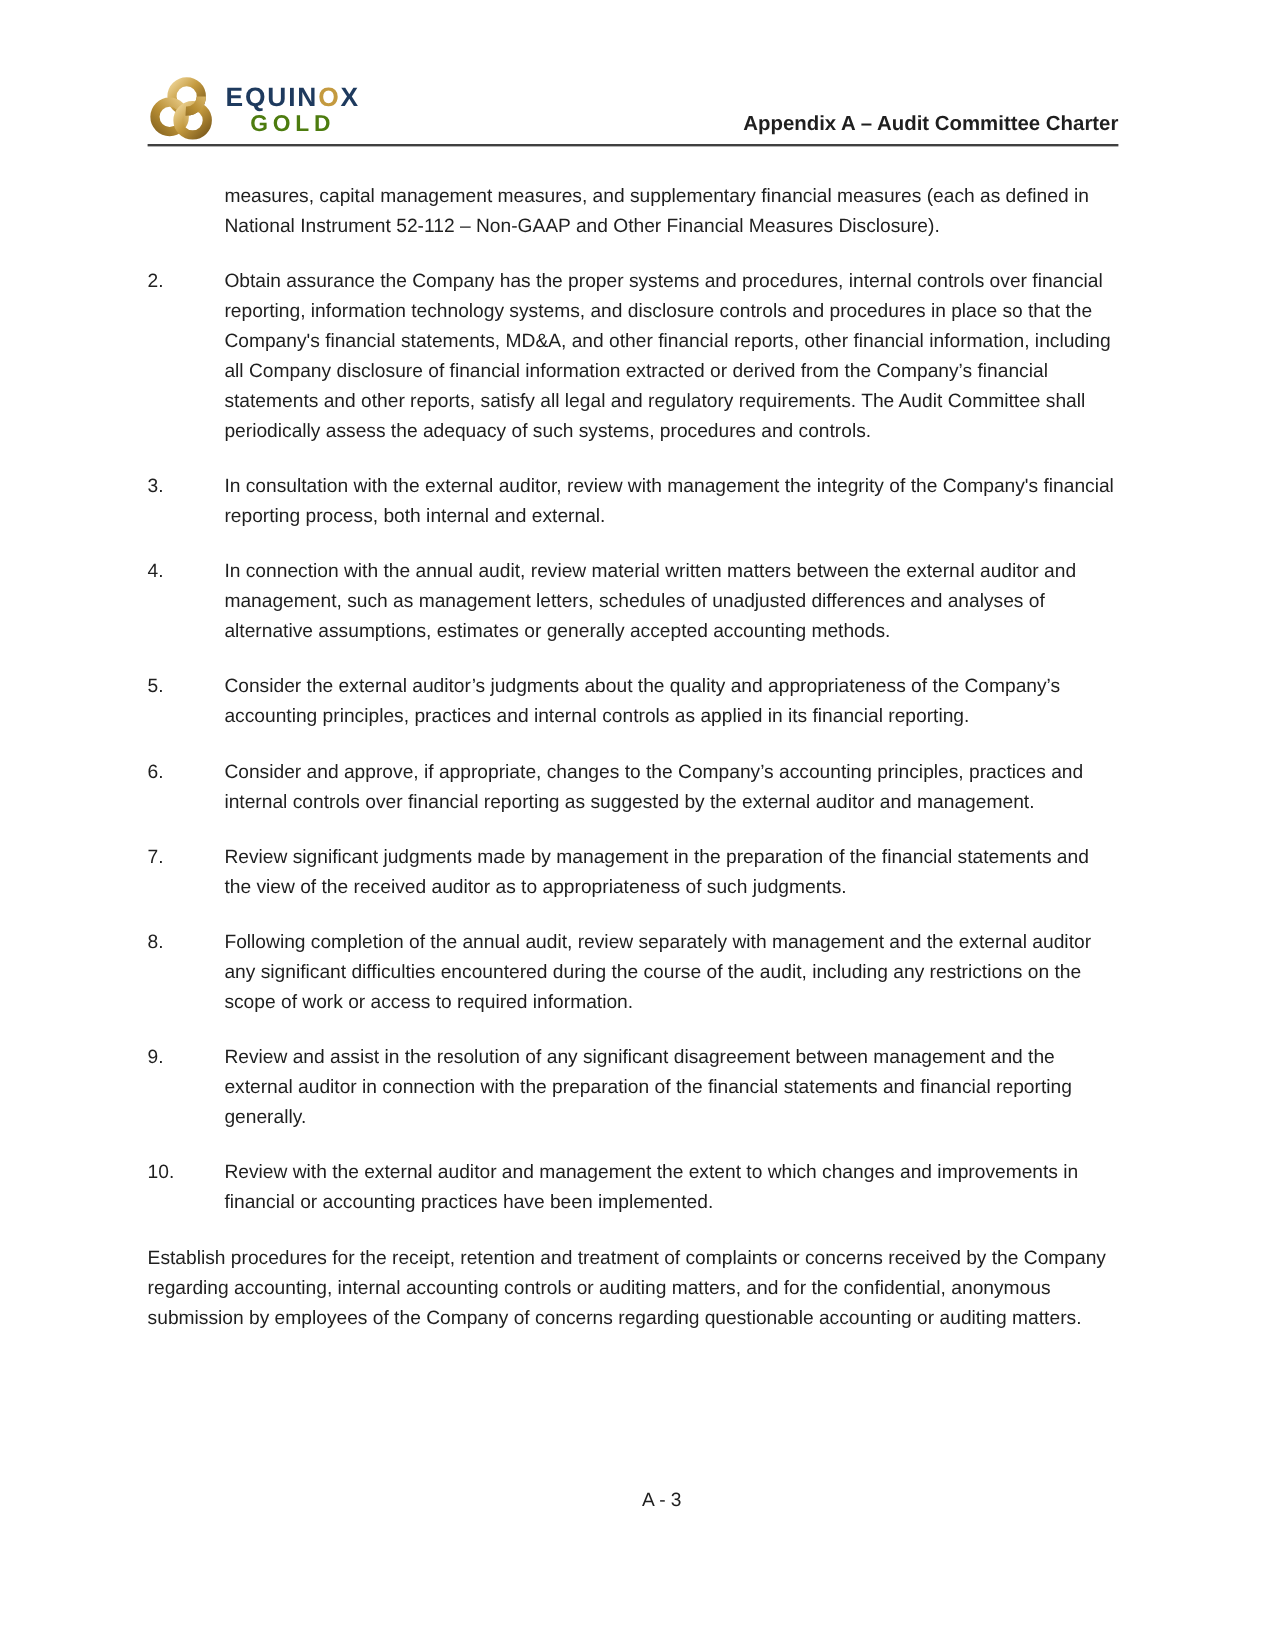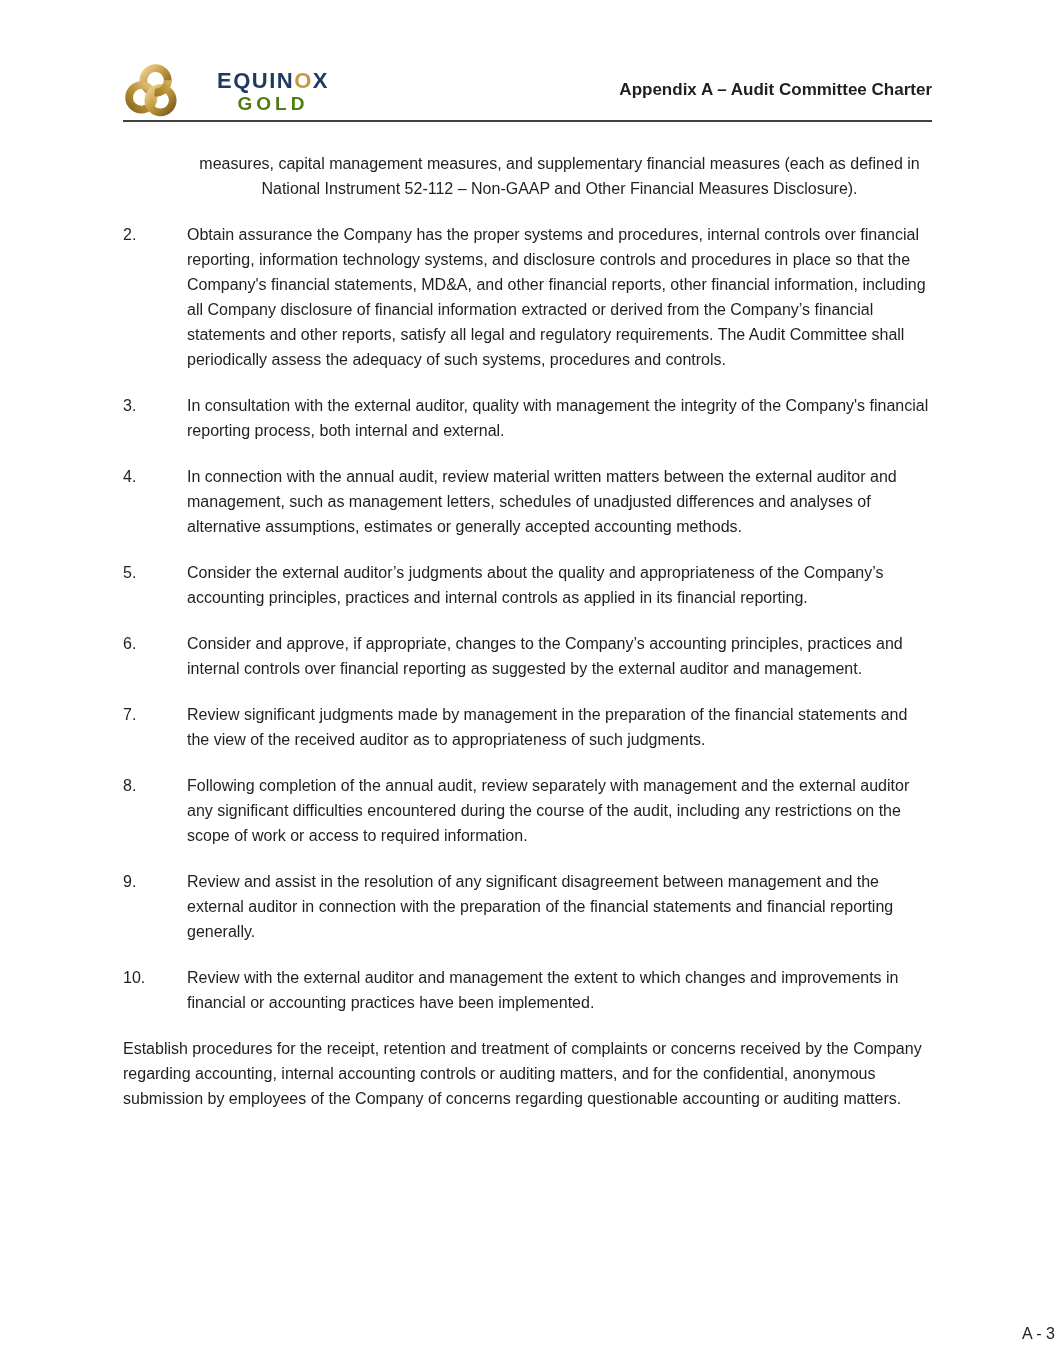--- a/index.html
+++ b/index.html
@@ -28,21 +28,20 @@
     align-items: center;
     gap: 7px;
     padding-bottom: 2px;
   }
   .logo-mark { display: inline-flex; }
   .logo-text {
     display: inline-flex;
     flex-direction: column;
     align-items: center;
     line-height: 1;
-    margin-left: 29px;
   }
   .logo-line1 {
     font-size: 22px;
     font-weight: bold;
     letter-spacing: 1.5px;
     color: #1e3a5e;
     white-space: nowrap;
   }
   .logo-line1 .gold-letter { color: #c49a3f; }
   .logo-line2 {
@@ -50,51 +49,51 @@
     font-weight: bold;
     letter-spacing: 4px;
     color: #4d7c0f;
     margin-top: 2px;
     white-space: nowrap;
   }
   .header-title {
     font-size: 17px;
     font-weight: bold;
     color: #1f1f1f;
-    padding-bottom: 20px;
+    padding-bottom: 7px;
     white-space: nowrap;
   }
   .rule {
     border: none;
     border-top: 2px solid #404040;
     margin: 0 0 0 0;
     width: 100%;
   }
   
   .body-text { font-size: 16px; line-height: 25px; }
   .cont-para {
     margin: 29px 0 0 64px;
-    text-align: center;
+    text-align: left;
   }
   .numbered-list { margin: 0; padding: 0; }
   .li {
     display: flex;
     margin-top: 21px;
   }
   .li .num {
     flex: 0 0 64px;
     text-align: left;
   }
   .li .txt { flex: 1 1 auto; }
   
   .footer {
     position: absolute;
     left: 0; right: 0;
-    top: 1325px;
-    text-align: right;
+    top: 1242px;
+    text-align: center;
     font-size: 16px;
     color: #1f1f1f;
     padding-left: 48px;
   }
 </style>
 </head>
 <body>
 
 <div class="page">
 
@@ -135,21 +134,21 @@
   <main class="body-text">
     <p class="cont-para">measures, capital management measures, and supplementary financial measures (each as defined in National Instrument 52-112 – Non-GAAP and Other Financial Measures Disclosure).</p>
     <div class="numbered-list" id="numbered-list">
   <div class="li">
     <span class="num">2.</span>
     <span class="txt">Obtain assurance the Company has the proper systems and procedures, internal controls over financial reporting, information technology systems, and disclosure controls and procedures in place so that the Company's financial statements, MD&amp;A, and other financial reports, other financial information, including all Company disclosure of financial information extracted or derived from the Company’s financial statements and other reports, satisfy all legal and regulatory requirements. The Audit Committee shall periodically assess the adequacy of such systems, procedures and controls.</span>
   </div>
 
   <div class="li">
     <span class="num">3.</span>
-    <span class="txt">In consultation with the external auditor, quality with management the integrity of the Company's financial reporting process, both internal and external.</span>
+    <span class="txt">In consultation with the external auditor, review with management the integrity of the Company's financial reporting process, both internal and external.</span>
   </div>
 
   <div class="li">
     <span class="num">4.</span>
     <span class="txt">In connection with the annual audit, review material written matters between the external auditor and management, such as management letters, schedules of unadjusted differences and analyses of alternative assumptions, estimates or generally accepted accounting methods.</span>
   </div>
 
   <div class="li">
     <span class="num">5.</span>
     <span class="txt">Consider the external auditor’s judgments about the quality and appropriateness of the Company’s accounting principles, practices and internal controls as applied in its financial reporting.</span>

